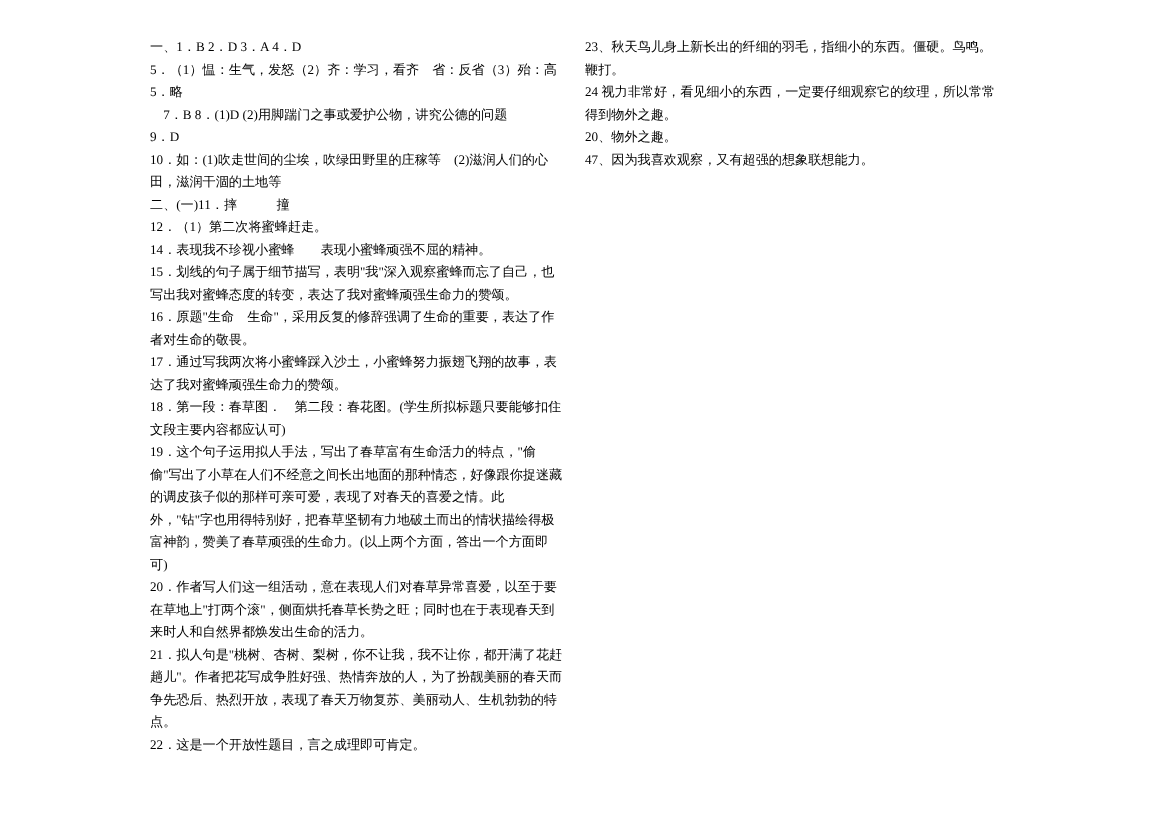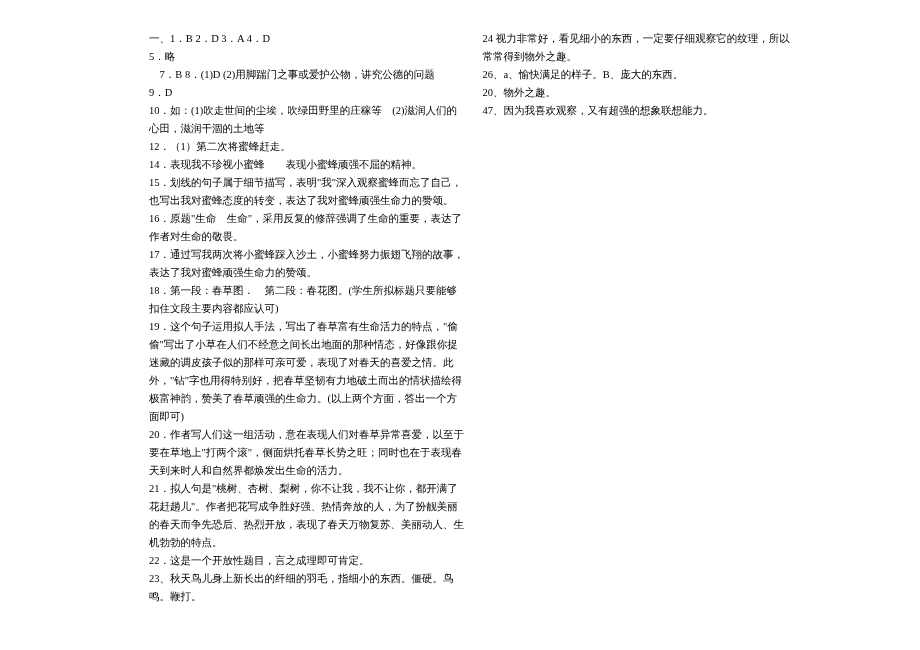--- a/index.html
+++ b/index.html
@@ -12,46 +12,46 @@
       color: #000000;
       padding: 30px 0 0 0;
       overflow: hidden;
     }
     .page {
       column-count: 2;
       column-gap: 16px;
       column-fill: auto;
       height: 590px;
       padding: 0 120px 0 120px;
-      margin-left: 29px;
     }
     .line {
       line-height: 18px;
       display: block;
       word-break: break-all;
     }
   </style>
 </head>
 <body>
 
 <div class="page">
   <span class="line">一、1．B 2．D 3．A 4．D</span>
+  <span class="line">5．（1）愠：生气，发怒（2）齐：学习，看齐　省：反省（3）殆：高</span>
   <span class="line">5．略</span>
   <span class="line">　7．B 8．(1)D (2)用脚踹门之事或爱护公物，讲究公德的问题</span>
   <span class="line">9．D</span>
   <span class="line">10．如：(1)吹走世间的尘埃，吹绿田野里的庄稼等　(2)滋润人们的心田，滋润干涸的土地等</span>
+  <span class="line">二、(一)11．摔　　　撞</span>
   <span class="line">12．（1）第二次将蜜蜂赶走。</span>
   <span class="line">14．表现我不珍视小蜜蜂　　表现小蜜蜂顽强不屈的精神。</span>
   <span class="line">15．划线的句子属于细节描写，表明"我"深入观察蜜蜂而忘了自己，也写出我对蜜蜂态度的转变，表达了我对蜜蜂顽强生命力的赞颂。</span>
   <span class="line">16．原题"生命　生命"，采用反复的修辞强调了生命的重要，表达了作者对生命的敬畏。</span>
   <span class="line">17．通过写我两次将小蜜蜂踩入沙土，小蜜蜂努力振翅飞翔的故事，表达了我对蜜蜂顽强生命力的赞颂。</span>
   <span class="line">18．第一段：春草图．　第二段：春花图。(学生所拟标题只要能够扣住文段主要内容都应认可)</span>
   <span class="line">19．这个句子运用拟人手法，写出了春草富有生命活力的特点，"偷偷"写出了小草在人们不经意之间长出地面的那种情态，好像跟你捉迷藏的调皮孩子似的那样可亲可爱，表现了对春天的喜爱之情。此外，"钻"字也用得特别好，把春草坚韧有力地破土而出的情状描绘得极富神韵，赞美了春草顽强的生命力。(以上两个方面，答出一个方面即可)</span>
   <span class="line">20．作者写人们这一组活动，意在表现人们对春草异常喜爱，以至于要在草地上"打两个滚"，侧面烘托春草长势之旺；同时也在于表现春天到来时人和自然界都焕发出生命的活力。</span>
   <span class="line">21．拟人句是"桃树、杏树、梨树，你不让我，我不让你，都开满了花赶趟儿"。作者把花写成争胜好强、热情奔放的人，为了扮靓美丽的春天而争先恐后、热烈开放，表现了春天万物复苏、美丽动人、生机勃勃的特点。</span>
   <span class="line">22．这是一个开放性题目，言之成理即可肯定。</span>
   <span class="line">23、秋天鸟儿身上新长出的纤细的羽毛，指细小的东西。僵硬。鸟鸣。鞭打。</span>
   <span class="line">24 视力非常好，看见细小的东西，一定要仔细观察它的纹理，所以常常得到物外之趣。</span>
-  <span class="line">26、a、愉快满足的样子。B、庞大的东西。</span>
   <span class="line">20、物外之趣。</span>
   <span class="line">47、因为我喜欢观察，又有超强的想象联想能力。</span>
   <span class="line"></span>
 </div>
 
 </body></html>

